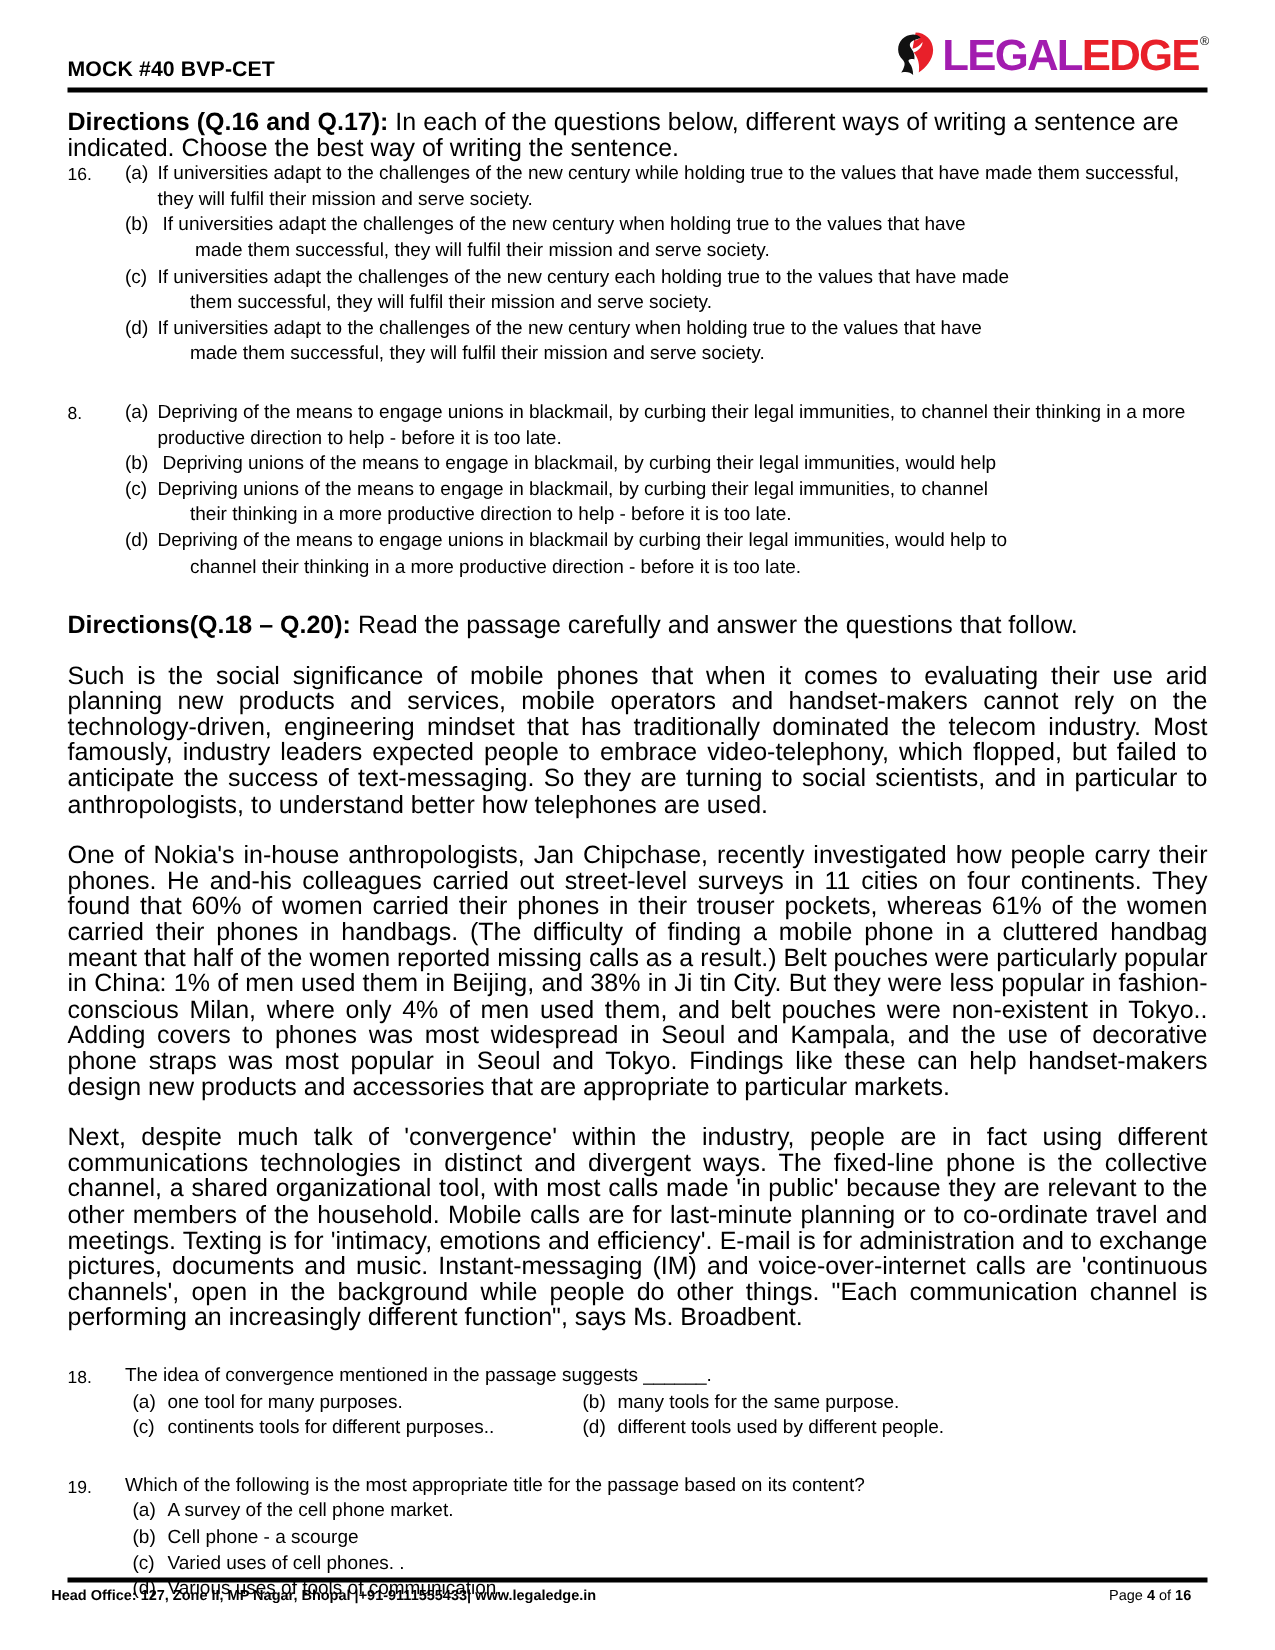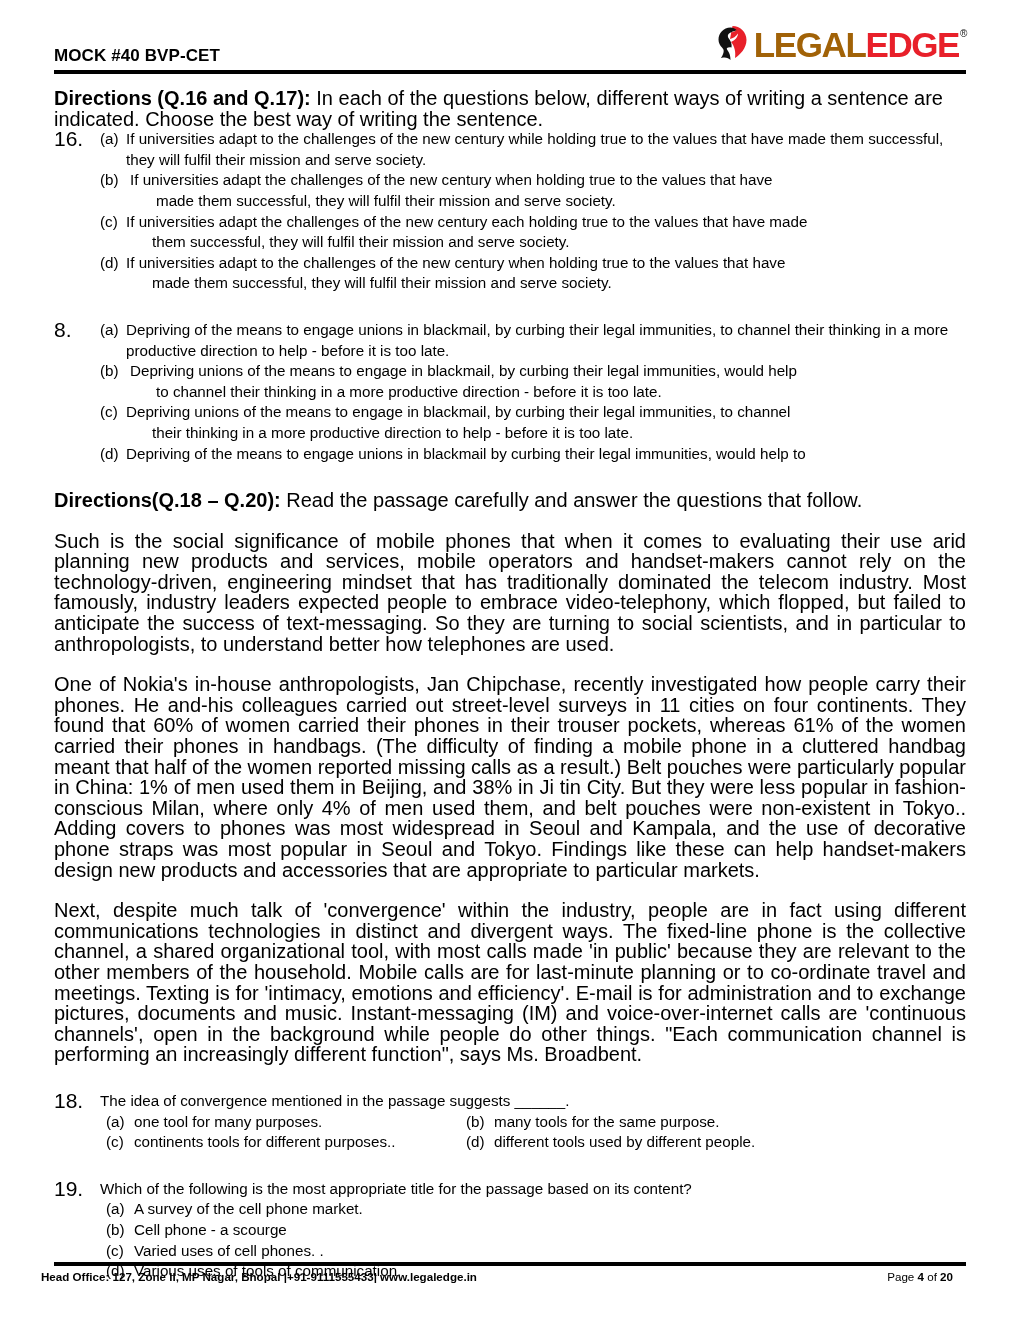--- a/index.html
+++ b/index.html
@@ -58,21 +58,21 @@
   }
   .logo-word {
     font-size: 35px;
     font-weight: bold;
     letter-spacing: -1.4px;
     line-height: 1;
     white-space: nowrap;
     display: flex;
     align-items: flex-start;
   }
-  .logo-legal { color: #a16207; }
+  .logo-legal { color: #a21caf; }
   .logo-edge  { color: #e8202a; }
   .logo-reg {
     font-size: 10px;
     font-weight: normal;
     color: #111111;
     margin-left: 1px;
     margin-top: 2px;
   }
   .header-rule {
     position: absolute;
@@ -104,21 +104,21 @@
   
   .qrow {
     display: flex;
     align-items: flex-start;
     font-size: 15.2px;
     line-height: 20.6px;
   }
   .qnum {
     width: 46px;
     flex: none;
-    font-size: 21px;
+    font-size: 14px;
   }
   .qtext { flex: 1; }
 
   .optrow {
     display: flex;
     align-items: flex-start;
     font-size: 15.2px;
     line-height: 20.6px;
   }
   .optrow.indent-a { padding-left: 46px; }
@@ -256,34 +256,34 @@
         <span class="optlabel w-a">(a)</span>
         <span class="qtext">
           <span>Depriving of the means to engage unions in blackmail, by curbing their legal immunities, to channel</span>
           <span class="cont">their thinking in a more productive direction to help - before it is too late.</span>
         </span>
       </div>
       <div class="optrow indent-a">
         <span class="optlabel w-b">(b)</span>
         <span class="opttext">
           <span> Depriving unions of the means to engage in blackmail, by curbing their legal immunities, would help</span>
-          <span class="cont">to channel their thinking in a more productive direction - before it is too late.</span>
         </span>
       </div>
       <div class="optrow indent-a">
         <span class="optlabel w-a">(c)</span>
         <span class="opttext">
           <span>Depriving unions of the means to engage in blackmail, by curbing their legal immunities, to channel</span>
           <span class="cont">their thinking in a more productive direction to help - before it is too late.</span>
         </span>
       </div>
       <div class="optrow indent-a">
         <span class="optlabel w-a">(d)</span>
         <span class="opttext">
           <span>Depriving of the means to engage unions in blackmail by curbing their legal immunities, would help to</span>
+          <span class="cont">channel their thinking in a more productive direction - before it is too late.</span>
         </span>
       </div>
     </div>
 
     <div class="spacer-lg"></div>
 
     <p class="para"><span class="bold">Directions(Q.18 – Q.20):</span><span> Read the passage carefully and answer the questions that follow.</span></p>
 
     <div class="spacer-md"></div>
 
@@ -349,16 +349,16 @@
         <span class="optlabel">(d)</span>
         <span>Various uses of tools of communication.</span>
       </div>
     </div>
 
   </div>
 
   <div class="footer-rule"></div>
   <div class="footer">
     <span class="footer-left">Head Office: 127, Zone II, MP Nagar, Bhopal |+91-9111555433| www.legaledge.in</span>
-    <span class="footer-right"><span>Page </span><b>4</b><span> of </span><b>20</b></span>
+    <span class="footer-right"><span>Page </span><b>4</b><span> of </span><b>16</b></span>
   </div>
 
 </div>
 
 </body></html>

